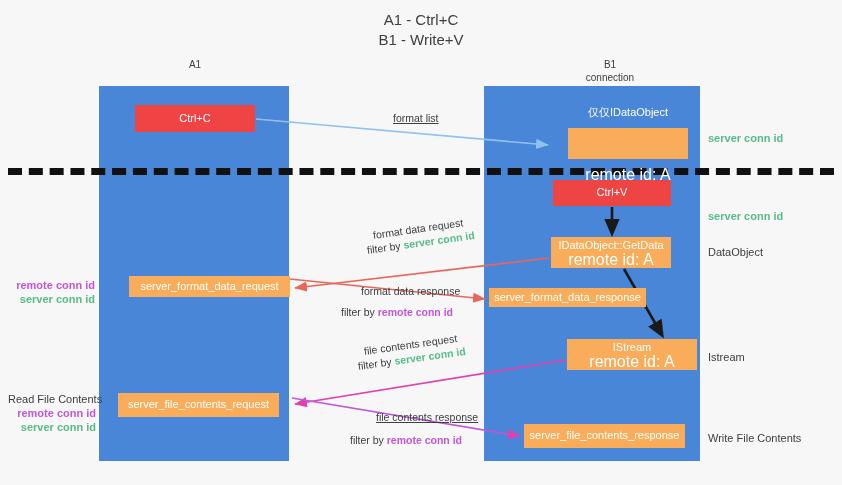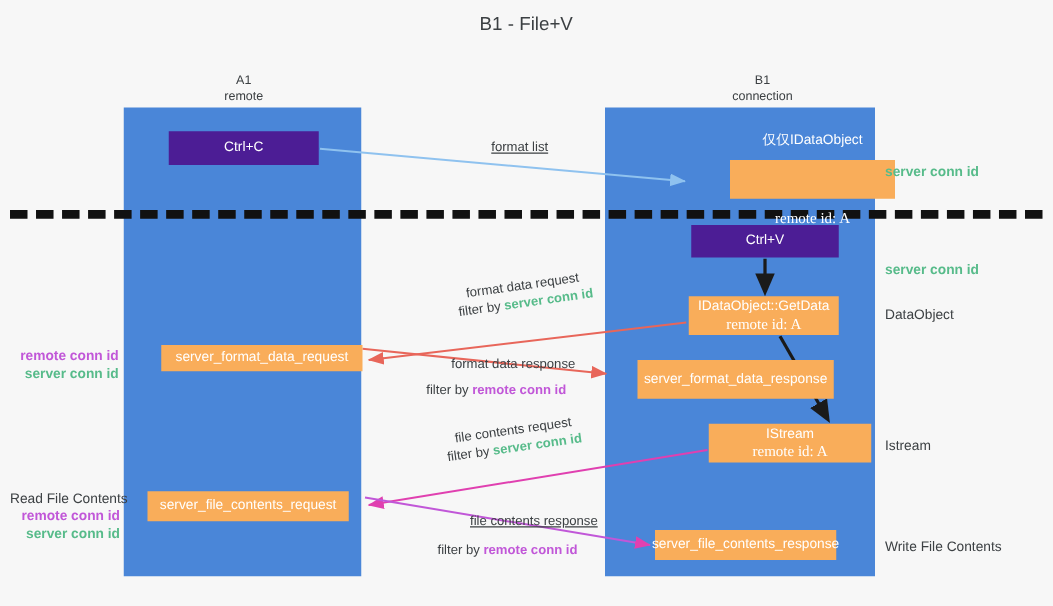--- a/index.html
+++ b/index.html
@@ -40,33 +40,33 @@
 
   
   .box{
     box-sizing:border-box;
     display:flex;flex-direction:column;
     align-items:center;justify-content:center;
     font-size:11px;line-height:13.5px;
     color:#ffffff;text-align:center;
     padding:3px 6px;
   }
-  .box.green{background:#4c1d95;}
+  .box.green{background:#ef4444;}
   .box.orange{background:#f9ad5a;}
-  .box .l2{font-size:12px;font-family:Liberation Serif, serif;}
+  .box .l2{font-size:16px;}
 
   #box-ctrlc{left:135px;top:105px;width:120px;height:27px;}
-  #box-idataobject{left:584px;top:128px;width:132px;height:31px;gap:48px;}
+  #box-idataobject{left:568px;top:128px;width:120px;height:31px;gap:48px;}
   #box-ctrlv{left:553px;top:180px;width:118px;height:26px;}
   #box-getdata{left:551px;top:237px;width:120px;height:31px;}
   #box-istream{left:567px;top:339px;width:130px;height:31px;}
   #box-fmt-req{left:129px;top:276px;width:161px;height:21px;}
-  #box-fmt-resp{left:510px;top:288px;width:157px;height:31px;}
+  #box-fmt-resp{left:489px;top:288px;width:157px;height:19px;}
   #box-file-req{left:118px;top:393px;width:161px;height:24px;}
-  #box-file-resp{left:524px;top:424px;width:145px;height:24px;}
+  #box-file-resp{left:524px;top:424px;width:161px;height:24px;}
 
   
   .side{font-size:11px;line-height:14px;}
   .green-txt{color:#57bb8a;font-weight:bold;}
   .purple-txt{color:#c157d8;font-weight:bold;}
   .plain-txt{color:#3c4043;}
 
   #ann-server-1{left:708px;top:131px;}
   #ann-server-2{left:708px;top:209px;}
   #ann-dataobject{left:708px;top:245px;}
@@ -92,26 +92,26 @@
   #lab-fcresp2{left:350px;top:433px;}
 
   svg.ov{position:absolute;left:0;top:0;width:842px;height:485px;pointer-events:none;}
 </style>
 </head>
 <body>
 
 <div id="stage">
 
   <div class="abs" id="title">
-    <div>B1 - File+V</div>
+    <div>A1 - Ctrl+C</div>
+    <div>B1 - Write+V</div>
   </div>
 
   <div class="abs col-head" id="head-a1">
     <div>A1</div>
-    <div>remote</div>
   </div>
   <div class="abs col-head" id="head-b1">
     <div>B1</div>
     <div>connection</div>
   </div>
 
   <div class="abs lane" id="lane-a"></div>
   <div class="abs lane" id="lane-b"></div>
 
   <svg class="ov">

